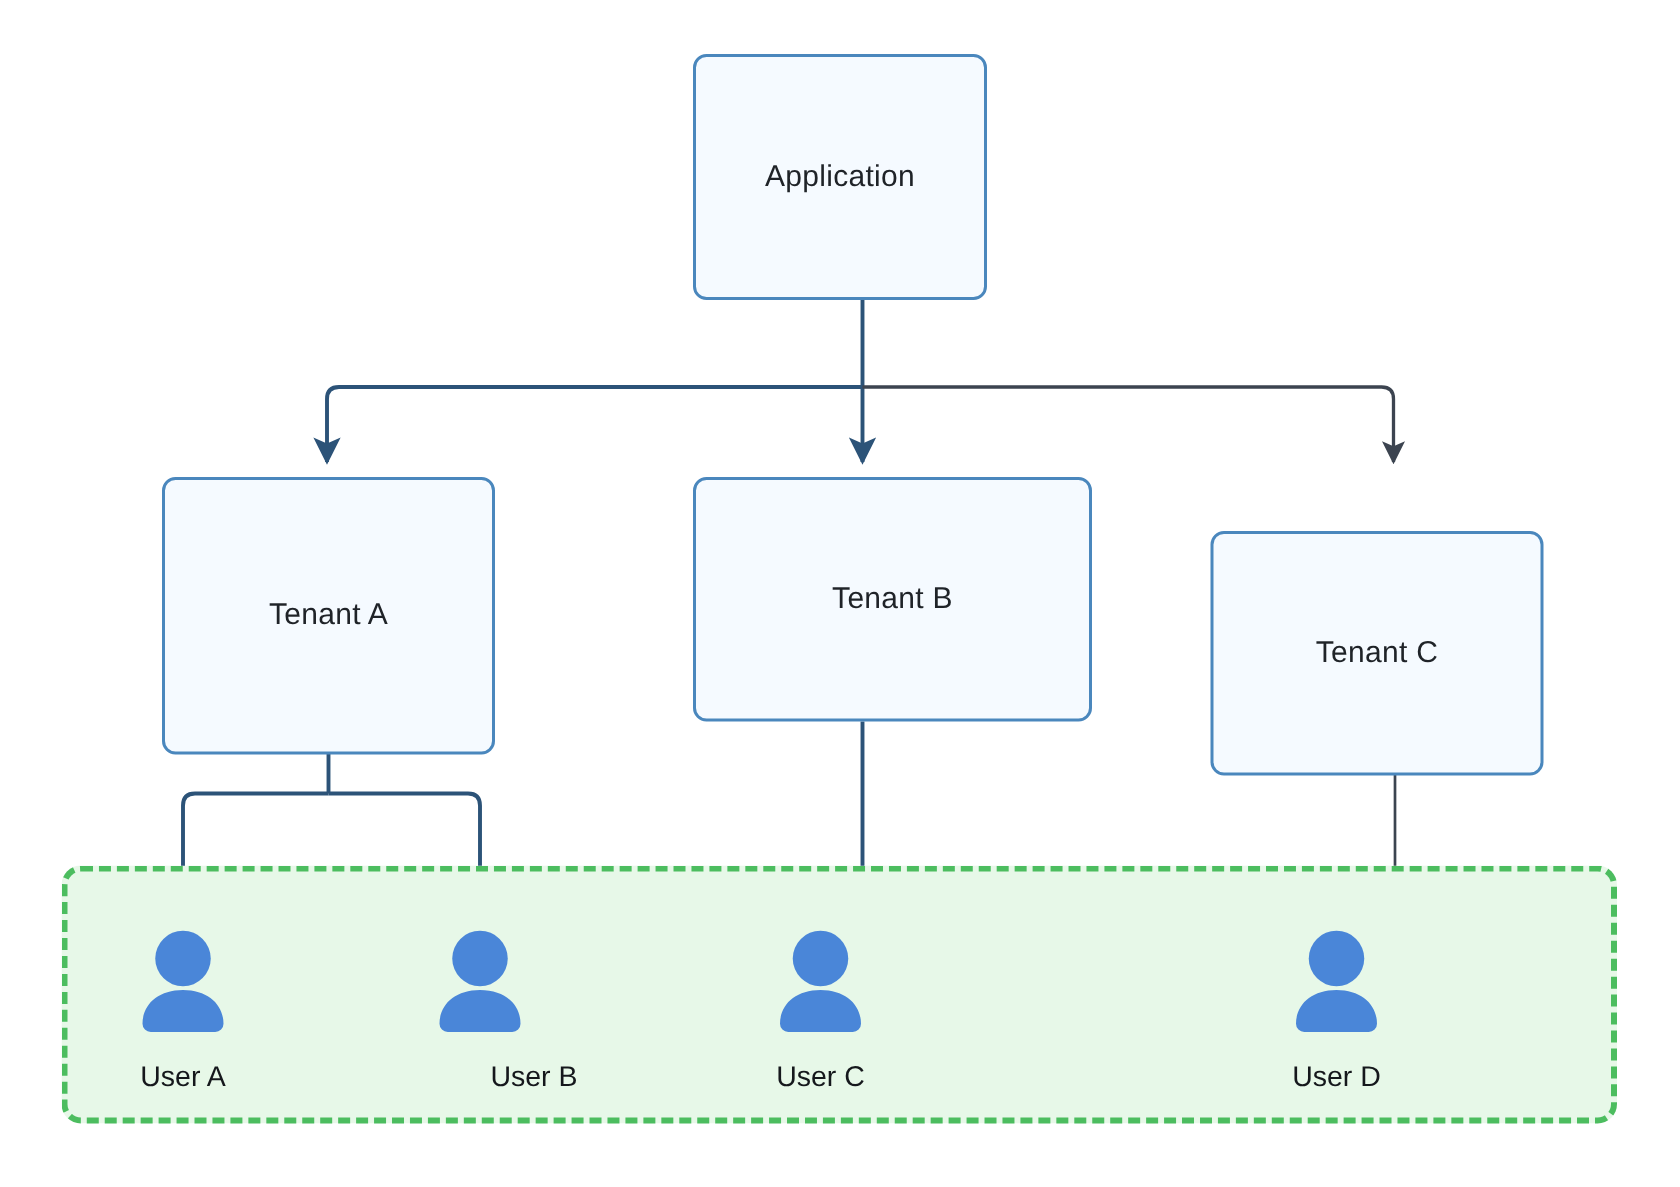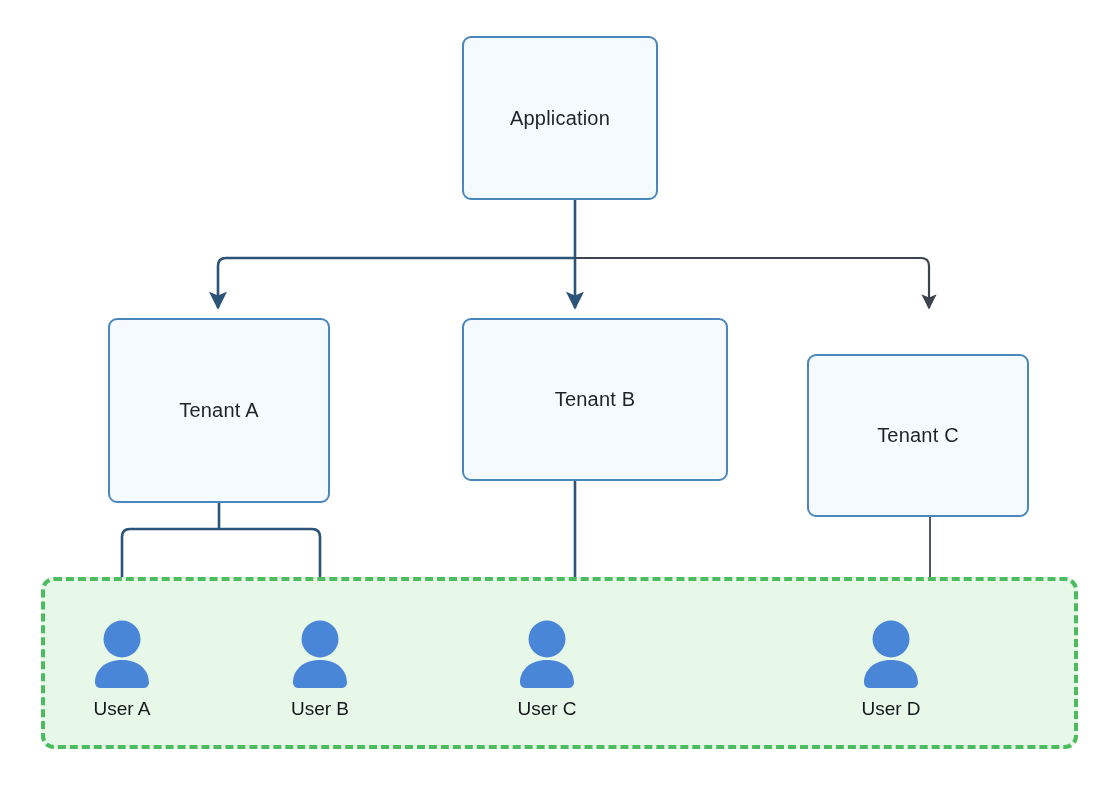--- a/index.html
+++ b/index.html
@@ -70,26 +70,26 @@
   .user-icon {
     width: 72px;
     height: 72px;
     margin: 0 auto;
     display: block;
   }
   .user-label {
     font-size: 19px;
     color: #15181c;
     font-family: "Liberation Sans", sans-serif;
-    margin-top: 8px;
+    margin-top: 18px;
     white-space: nowrap;
   }
 
   #user-a { left: 57px;  top: 618px; }
-  #user-b { left: 255px; top: 618px; }
+  #user-b { left: 255px; top: 618px; text-align: right; }
   #user-c { left: 482px; top: 618px; }
   #user-d { left: 826px; top: 618px; }
 </style>
 </head>
 <body>
 
 <svg id="canvas" viewBox="0 0 1120 791" xmlns="http://www.w3.org/2000/svg">
   <defs>
     <marker id="arrow-navy" viewBox="0 0 10 10" refX="9" refY="5" markerWidth="7" markerHeight="7" orient="auto-start-reverse">
       <path d="M 0 0 L 10 5 L 0 10 L 2.2 5 z" fill="#2c5378"></path>

